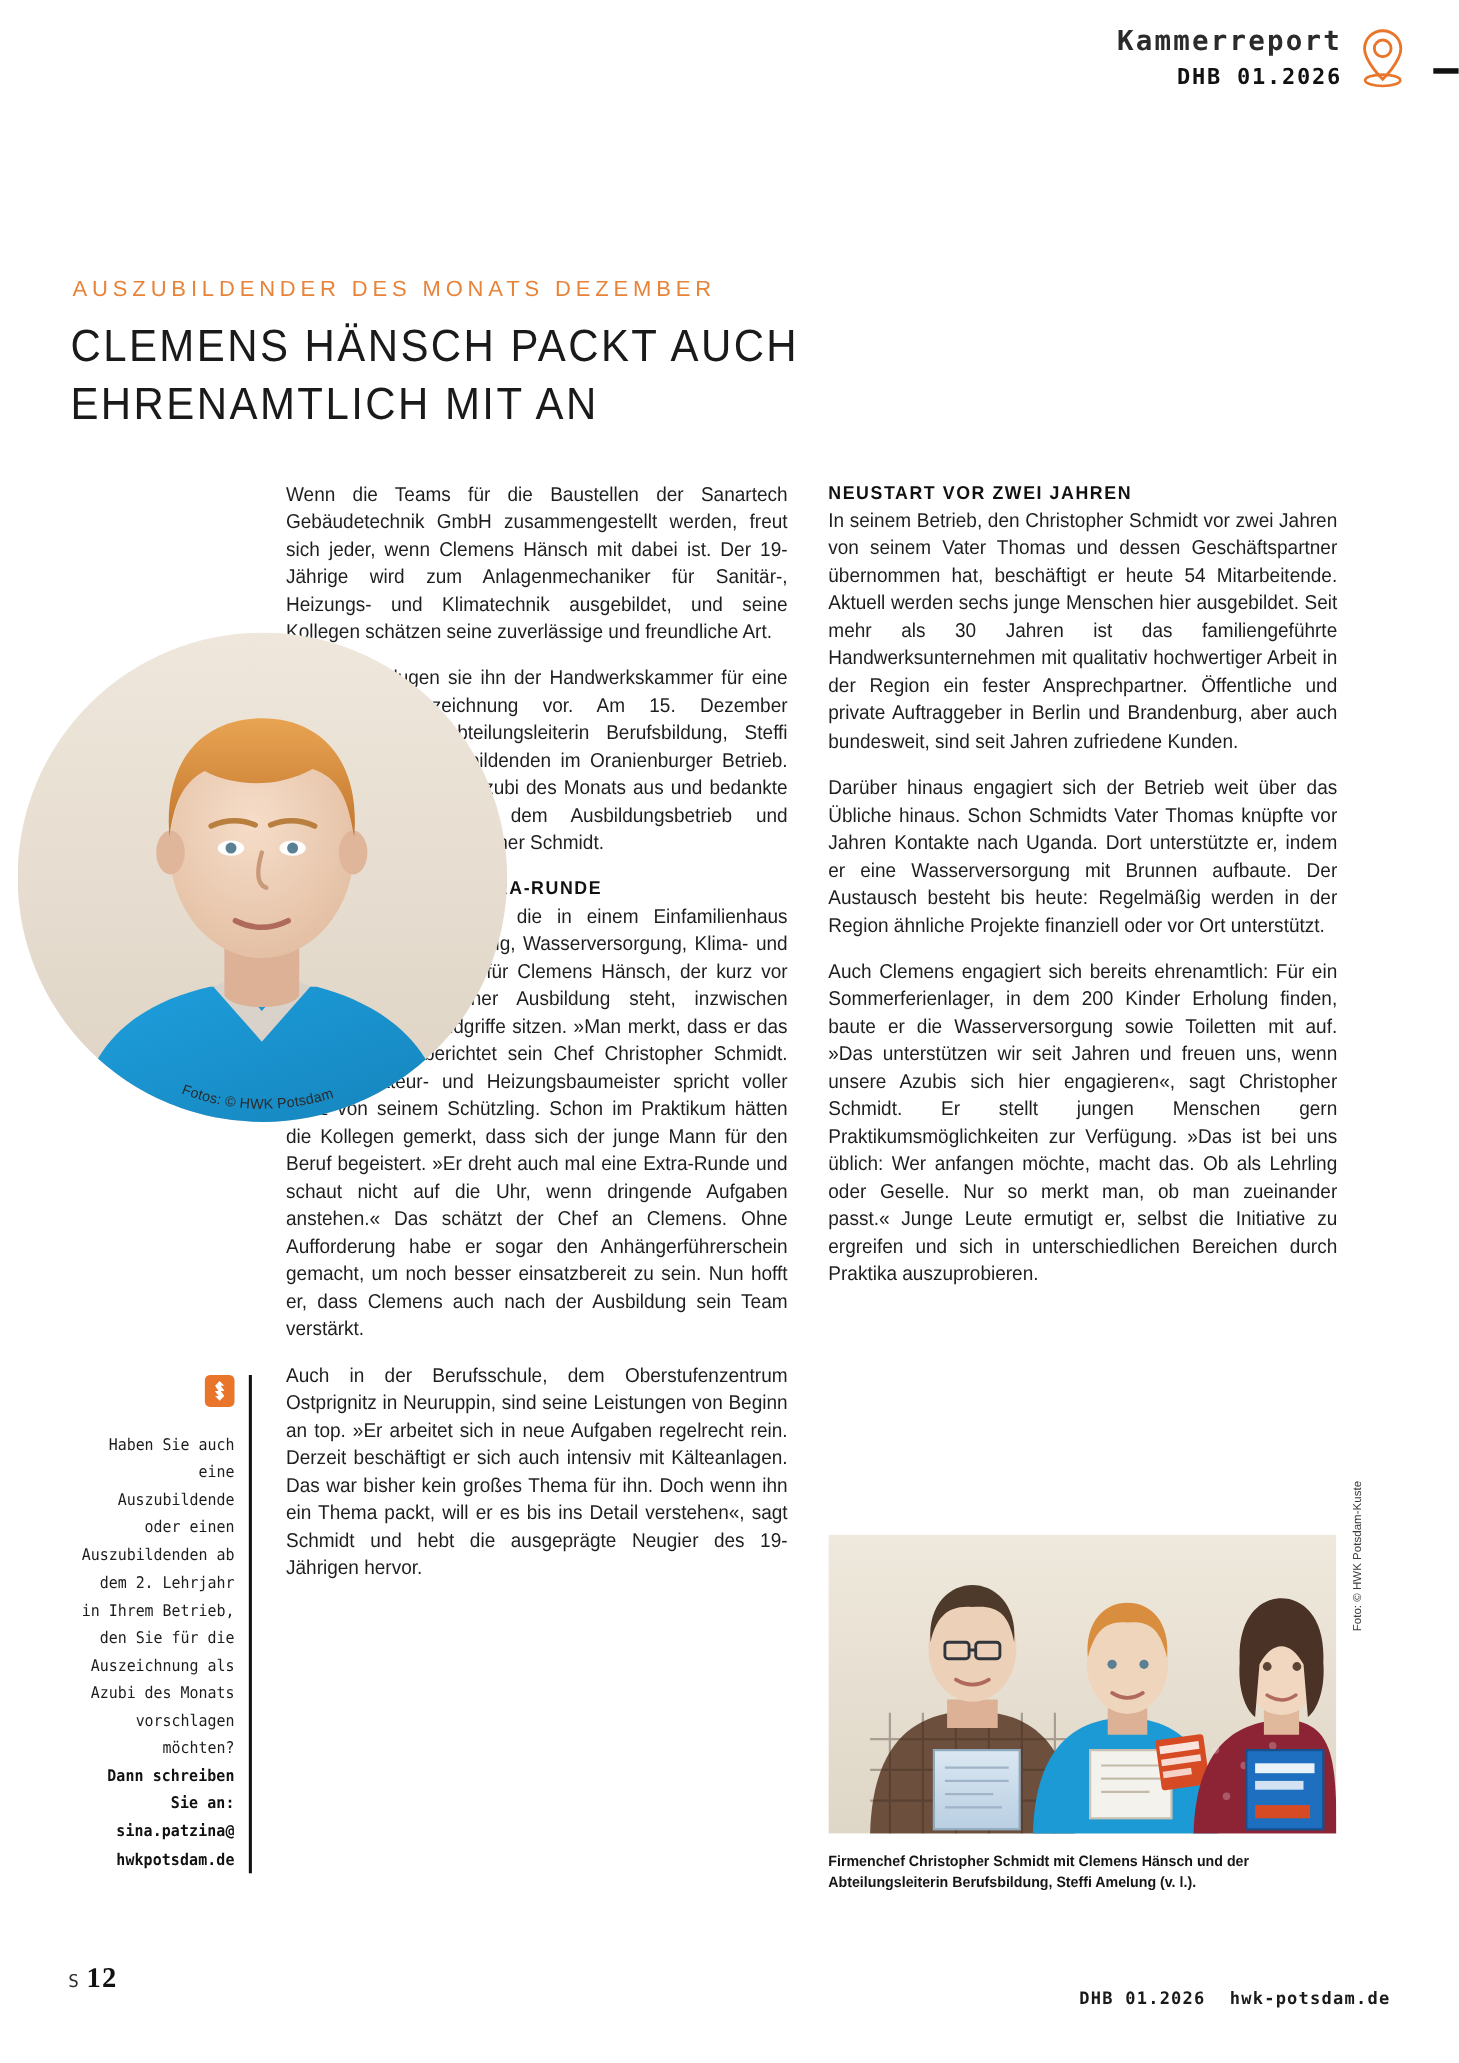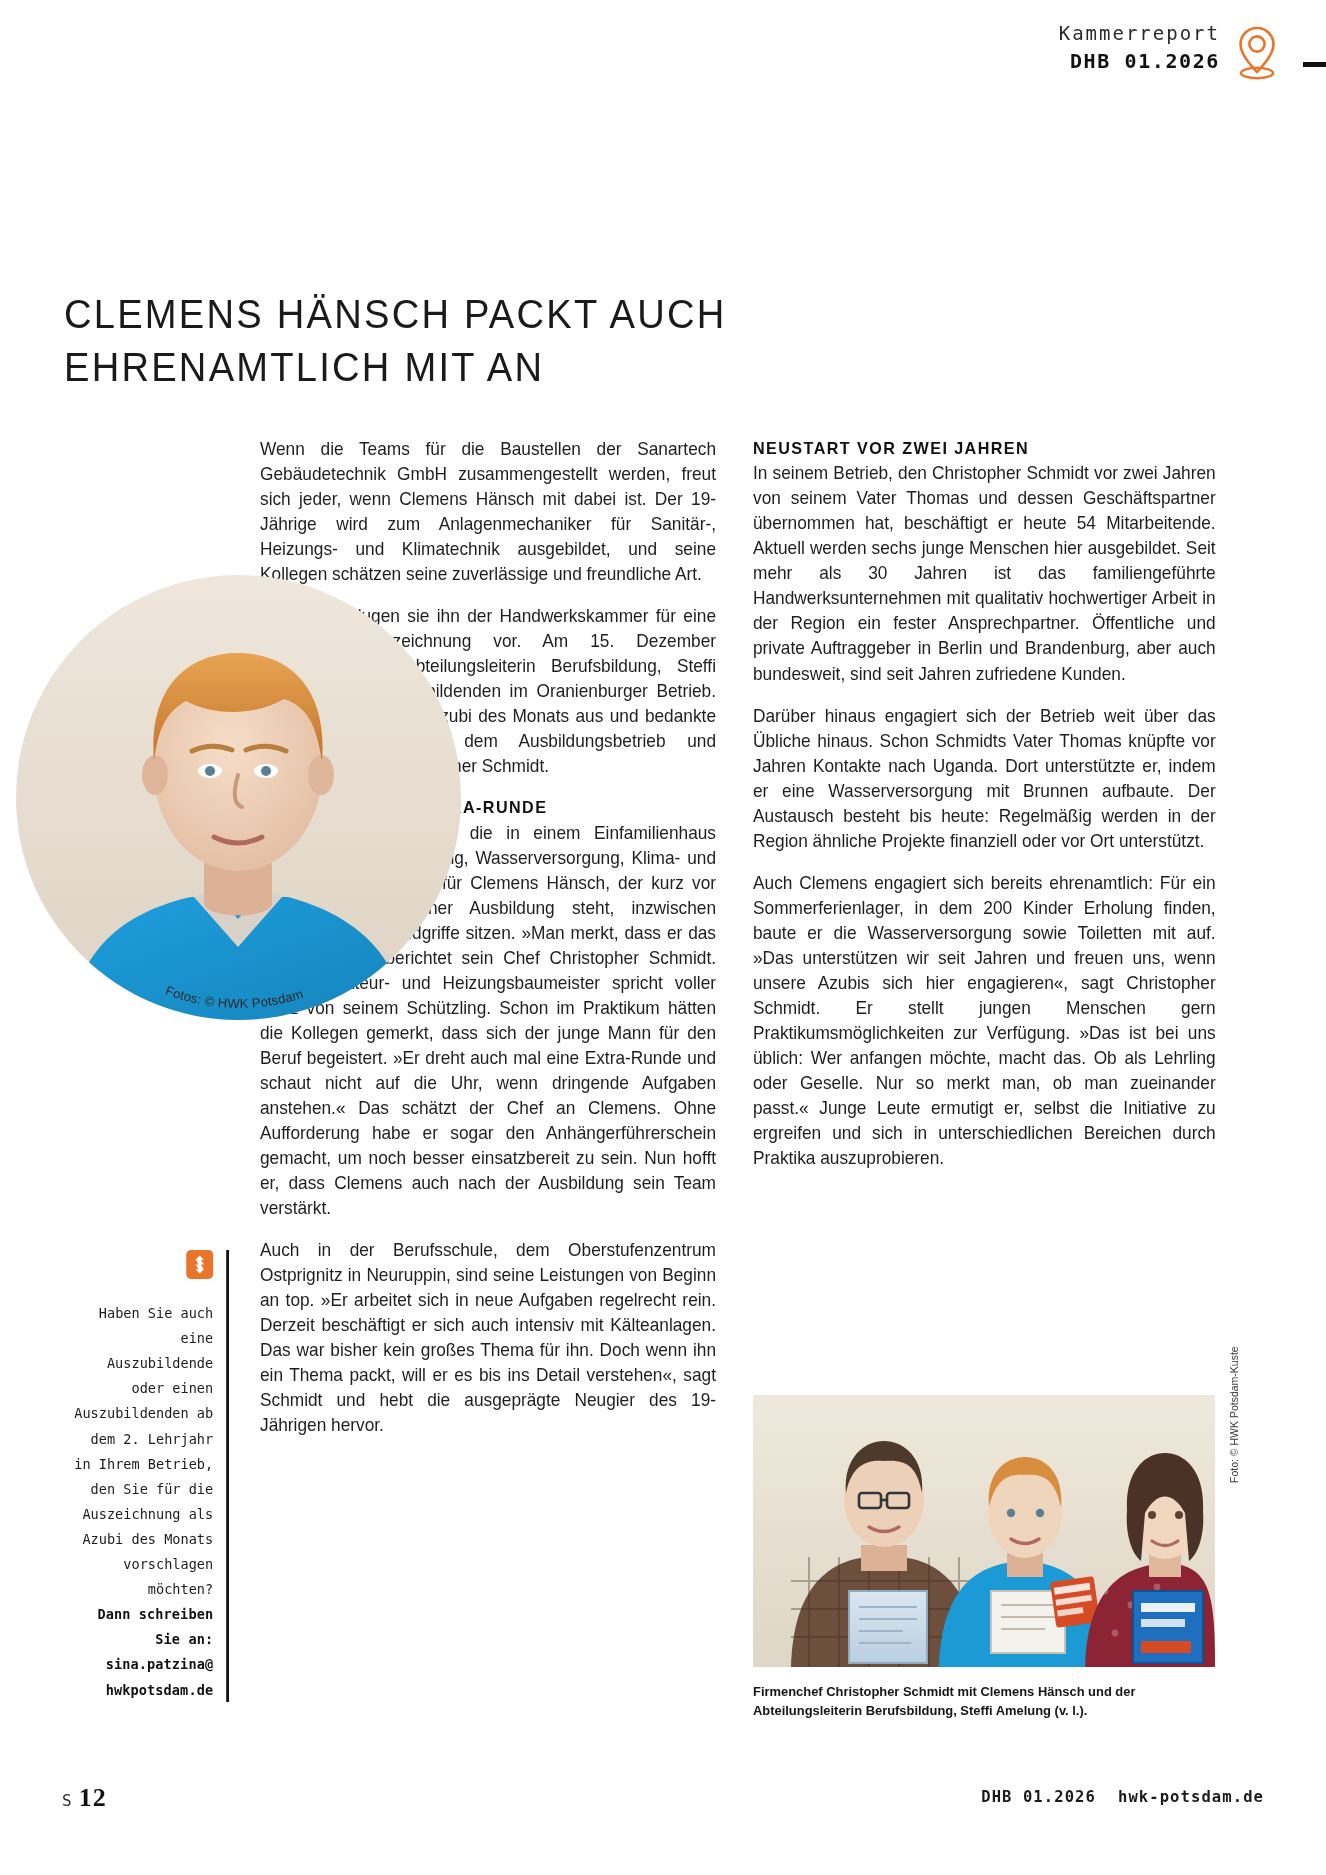--- a/index.html
+++ b/index.html
@@ -7,22 +7,22 @@
   body{
     width:1326px;height:1875px;position:relative;overflow:hidden;
     font-family:"Liberation Sans", sans-serif;color:#1b1b1b;
   }
   .page{position:absolute;inset:0;background:#fff;}
 
   
   .masthead{position:absolute;top:22px;right:46px;display:flex;align-items:flex-start;gap:14px;}
   .mast-text{text-align:right;line-height:1.18;}
   .mast-line1{
-    font-family:"DejaVu Sans Mono", monospace;font-size:19px;letter-spacing:2.0px;
-    color:#2b2b2b;font-weight:400;
+    font-family:"DejaVu Sans Mono", monospace;font-size:25px;letter-spacing:2.0px;
+    color:#2b2b2b;font-weight:700;
   }
   .mast-line2{
     font-family:"DejaVu Sans Mono", monospace;font-size:20px;letter-spacing:1.6px;
     color:#111;font-weight:700;margin-top:6px;
   }
   .pin-icon{width:46px;height:58px;margin-top:2px;flex:0 0 auto;}
   .mast-rule{position:absolute;top:40px;right:-95px;width:72px;height:5px;background:#111;}
 
   
   .kicker{
@@ -121,40 +121,41 @@
     display:flex;align-items:baseline;gap:6px;
   }
   .footer-left .fl-s{font-size:16px;letter-spacing:1px;}
   .footer-left .fl-num{font-size:26px;font-weight:700;letter-spacing:1px;color:#111;font-family:Liberation Serif, serif;}
   .footer-right{
     position:absolute;right:62px;top:1788px;
     font-family:"DejaVu Sans Mono", monospace;font-size:15.5px;
     letter-spacing:1.1px;color:#1a1a1a;display:flex;gap:22px;align-items:baseline;
   }
   .footer-right .fr-issue{font-weight:700;}
-  .footer-right .fr-url{font-weight:700;}
+  .footer-right .fr-url{font-weight:700;margin-top:20px;}
 </style>
 </head>
 <body>
 
 <div class="page">
 
   <div class="masthead">
     <div class="mast-text">
       <div class="mast-line1">Kammerreport</div>
       <div class="mast-line2">DHB 01.2026</div>
     </div>
     <svg class="pin-icon" viewBox="0 0 46 58">
       <path d="M23 4 C13.8 4 6.5 11.3 6.5 20.4 C6.5 32 23 48 23 48 C23 48 39.5 32 39.5 20.4 C39.5 11.3 32.2 4 23 4 Z" fill="none" stroke="#E8752A" stroke-width="2.6"></path>
       <circle cx="23" cy="20" r="7.6" fill="none" stroke="#E8752A" stroke-width="2.6"></circle>
       <ellipse cx="23" cy="49" rx="16" ry="5.2" fill="none" stroke="#E8752A" stroke-width="2.4"></ellipse>
     </svg>
     <div class="mast-rule"></div>
   </div>
 
+  <div class="kicker">AUSZUBILDENDER DES MONATS DEZEMBER</div>
   <div class="headline">
     <div>CLEMENS HÄNSCH PACKT AUCH</div>
     <div>EHRENAMTLICH MIT AN</div>
   </div>
 
   <div class="col-left">
     <div class="shape-left"></div>
     <p>Wenn die Teams für die Baustellen der Sanartech Gebäudetechnik GmbH zusammengestellt werden, freut sich jeder, wenn Clemens Hänsch mit dabei ist. Der 19-Jährige wird zum Anlagenmechaniker für Sanitär-, Heizungs- und Klimatechnik ausgebildet, und seine Kollegen schätzen seine zuverlässige und freundliche Art.</p>
     <p>Deshalb schlugen sie ihn der Handwerkskammer für eine besondere Auszeichnung vor. Am 15. Dezember überraschte die Abteilungsleiterin Berufsbildung, Steffi Amelung, den Auszubildenden im Oranienburger Betrieb. Sie zeichnete ihn als Azubi des Monats aus und bedankte sich gleichzeitig bei dem Ausbildungsbetrieb und Geschäftsführer Christopher Schmidt.</p>
     <p>

